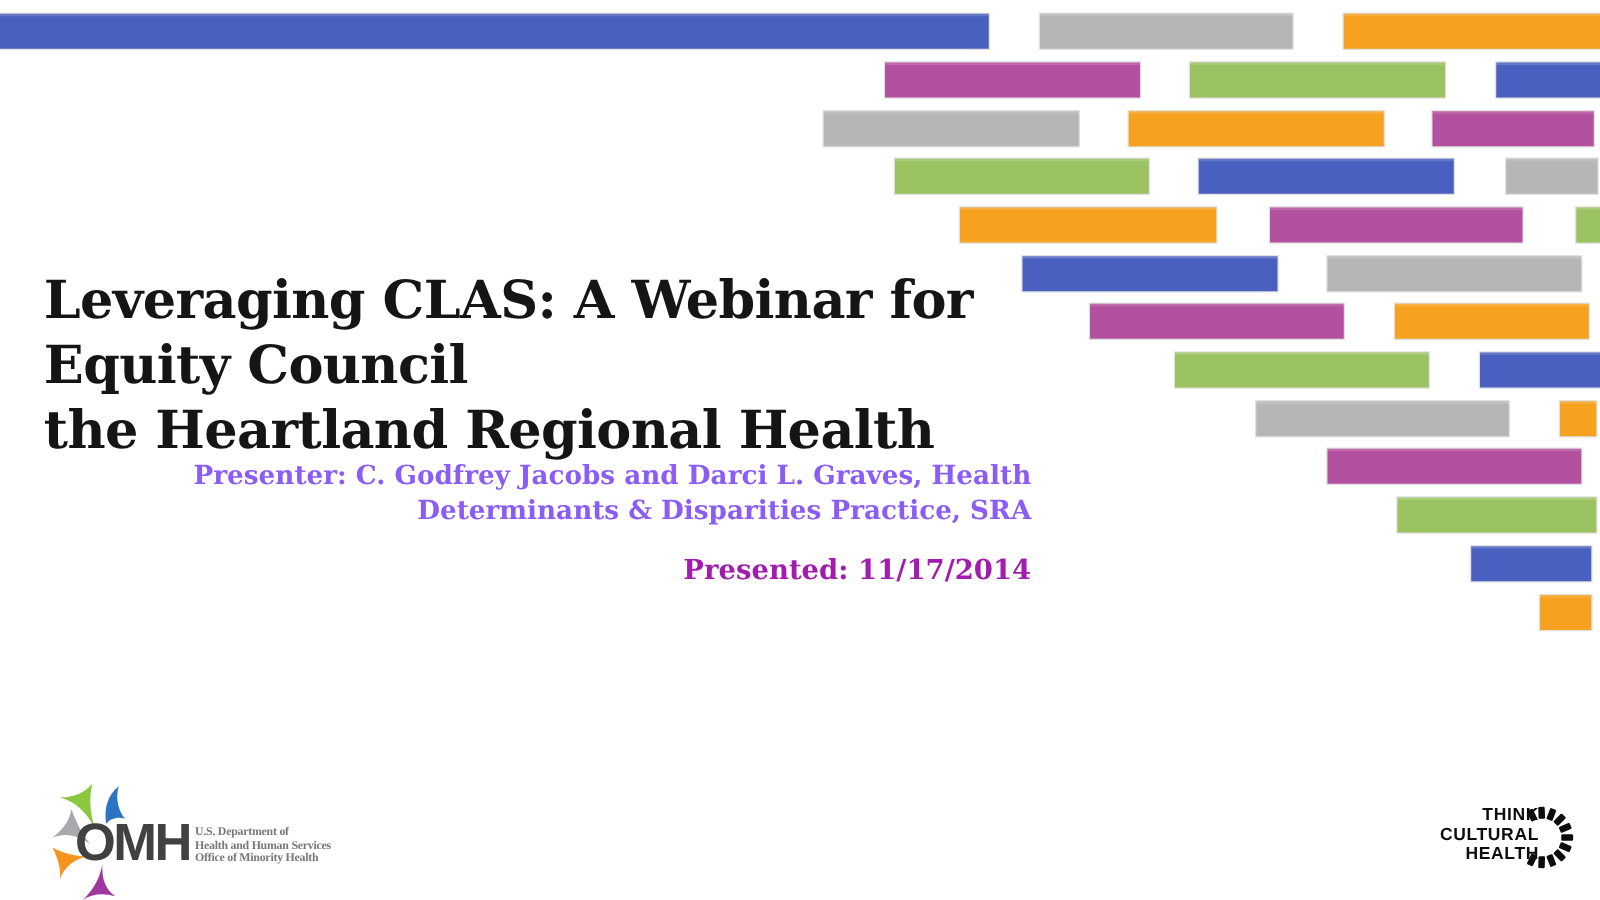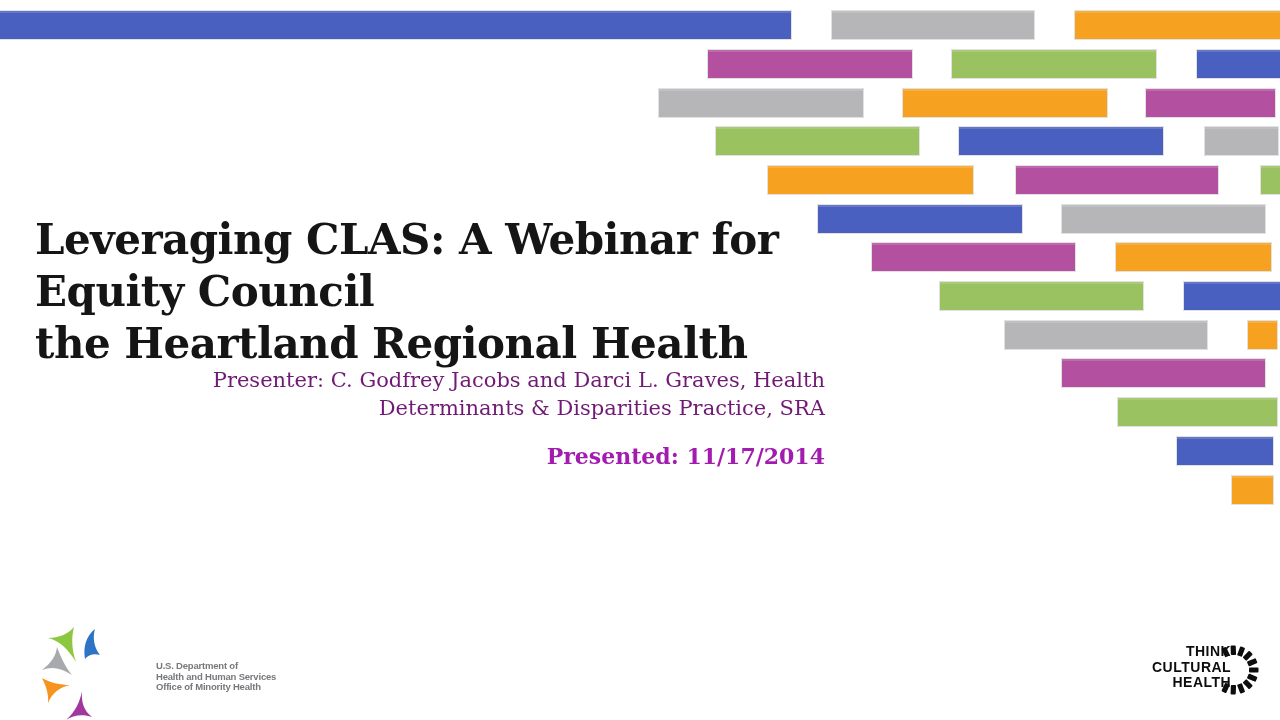--- a/index.html
+++ b/index.html
@@ -19,22 +19,22 @@
     position:absolute; left:35px; top:186px;
     font-family:"DejaVu Serif", serif; font-weight:bold;
     font-size:42px; line-height:52px; letter-spacing:-0.5px;
     color:#151515; white-space:nowrap;
   }
   .title span { display:block; }
   
   .presenter {
     position:absolute; right:455px; top:366px;
     text-align:right; white-space:nowrap;
-    font-family:"DejaVu Serif", serif; font-weight:normal;
-    font-size:21px; line-height:28px; color:#701a75;
+    font-family:"DejaVu Serif", serif; font-weight:bold;
+    font-size:21px; line-height:28px; color:#8b5cf6;
   }
   .presenter span { display:block; }
   .presented {
     position:absolute; right:455px; top:443px;
     text-align:right; white-space:nowrap;
     font-family:"DejaVu Serif", serif; font-weight:bold;
     font-size:22px; color:#a21caf;
   }
   
   .omh-logo { position:absolute; left:42px; top:622px; width:260px; height:98px; }
@@ -42,21 +42,21 @@
   .omh-acronym {
     position:absolute; left:18px; top:30px;
     font-size:42px; line-height:44px; font-weight:bold;
     letter-spacing:-2px; color:#414042;
   }
   .omh-org {
     position:absolute; left:114px; top:39px;
     font-size:9.5px; line-height:10.5px; font-weight:bold;
     letter-spacing:-0.2px; color:#77787b; white-space:nowrap;
   }
-  .omh-org span { display:block; }
+  .omh-org span { display:block;font-family:Liberation Serif, serif; }
   
   .thc-logo { position:absolute; left:1150px; top:638px; width:112px; height:66px;text-align:right; }
   .thc-text {
     position:absolute; left:2px; top:6px;
     font-size:14px; line-height:15.5px; font-weight:bold;
     letter-spacing:0.5px; color:#0d0d0d; white-space:nowrap;
   }
   .thc-text span { display:block; }
   .thc-burst { position:absolute; left:58px; top:0; width:56px; height:64px; }
 </style>
@@ -109,20 +109,21 @@
   <div class="presented">Presented: 11/17/2014</div>
 
   <div class="omh-logo">
     <svg class="omh-burst" viewBox="0 0 62 95" xmlns="http://www.w3.org/2000/svg">
       <path d="M34,37 C26,24 18,16 6,13 C17,13 26,9 32,2 C29,13 30,26 34,37 Z" fill="#8dc63f"></path>
       <path d="M43,34 C41,22 44,11 53,4 C50,14 53,24 58,30 C52,28 46,30 43,34 Z" fill="#2d74c4"></path>
       <path d="M30,50 C19,43 10,41 0,45 C9,38 14,31 15,22 C19,33 24,43 30,50 Z" fill="#a7a9ac"></path>
       <path d="M28,60 C18,62 10,68 6,78 C7,68 3,59 0,53 C9,58 19,60 28,60 Z" fill="#f7941e"></path>
       <path d="M40,66 C39,77 42,86 50,92 C41,89 31,90 24,95 C33,87 38,77 40,66 Z" fill="#a0379e"></path>
     </svg>
+    <div class="omh-acronym">OMH</div>
     <div class="omh-org">
       <span>U.S. Department of</span>
       <span>Health and Human Services</span>
       <span>Office of Minority Health</span>
     </div>
   </div>
 
   <div class="thc-logo">
     <div class="thc-text">
       <span>THINK</span>

